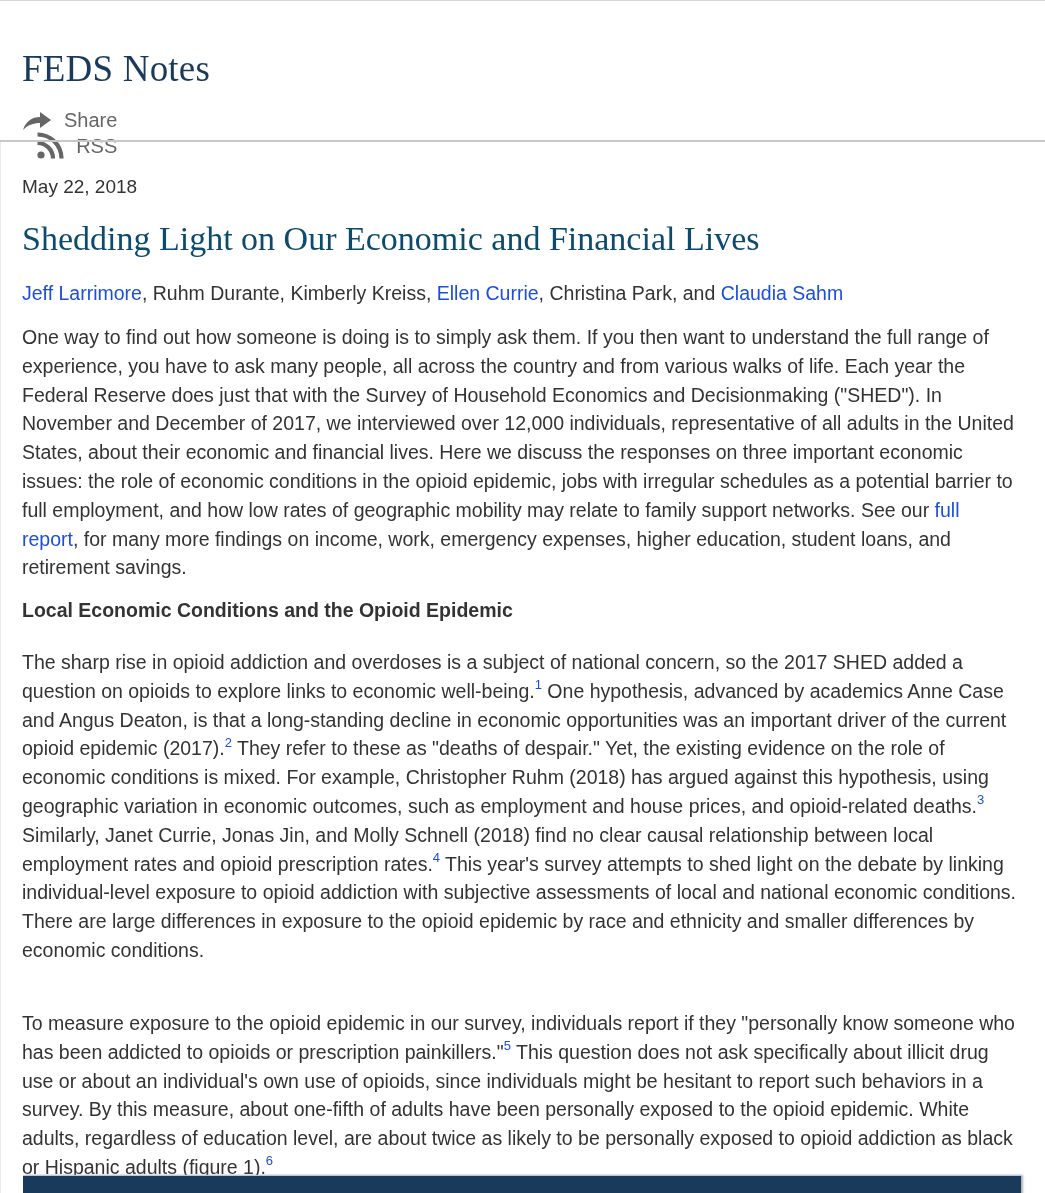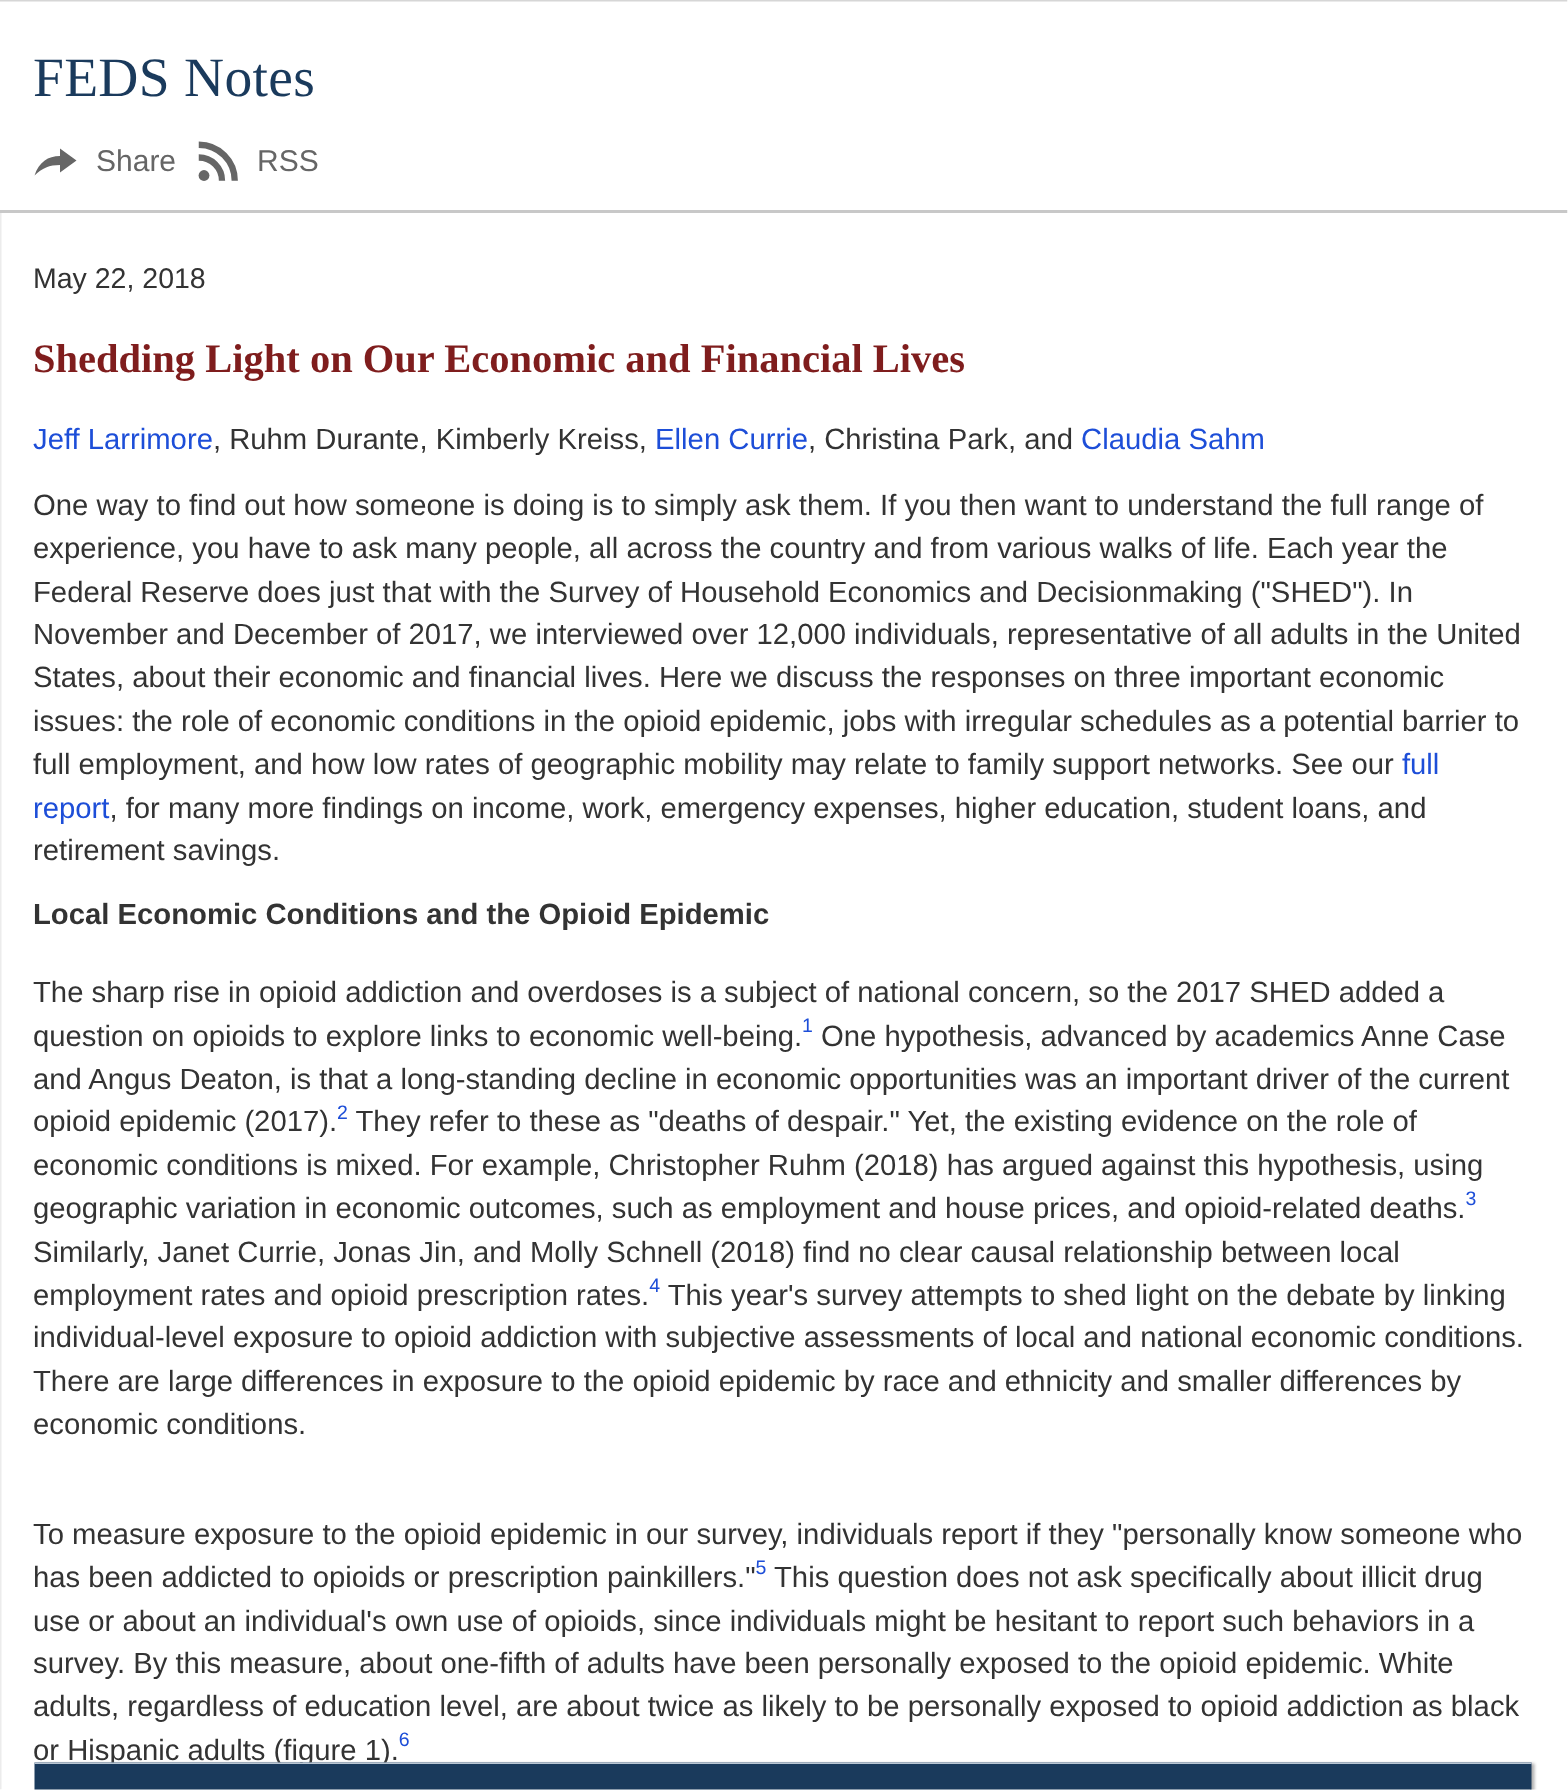--- a/index.html
+++ b/index.html
@@ -17,21 +17,21 @@
     }
     .top-border {
       position: absolute;
       left: 0; top: 0;
       width: 1045px;
       height: 1px;
       background: #d6d6d6;
     }
     .header {
       position: absolute;
-      left: 0; top: 1px;
+      left: 0; top: 17px;
       width: 1045px;
       height: 139px;
       border-radius: 26px;
     }
     .site-title {
       position: absolute;
       left: 22px;
       top: 32px;
       margin: 0;
       font-family: "Liberation Serif", "DejaVu Serif", serif;
@@ -43,20 +43,21 @@
     }
     .share-row {
       position: absolute;
       left: 22px;
       top: 92px;
       height: 30px;
       display: flex;
       align-items: center;
       font-size: 20px;
       color: #666666;
+      flex-direction: column;
     }
     .share-link, .rss-link {
       display: flex;
       align-items: center;
       cursor: pointer;
       color: #666666;
       text-decoration: none;
     }
     .share-link svg { margin-right: 12px; }
     .rss-link { margin-left: 14px; }
@@ -91,24 +92,24 @@
       color: #333333;
       line-height: 22px;
       text-align: right;
     }
     .article-title {
       position: absolute;
       top: 79px;
       left: 0;
       margin: 0;
       font-family: "Liberation Serif", "DejaVu Serif", serif;
-      font-weight: bold;
-      font-size: 27px;
+      font-weight: normal;
+      font-size: 34px;
       line-height: 36px;
-      color: #7f1d1d;
+      color: #0c4a6e;
       white-space: nowrap;
     }
     .authors {
       position: absolute;
       top: 140px;
       left: 0;
       font-size: 19.5px;
       line-height: 22px;
       color: #333333;
       white-space: nowrap;

